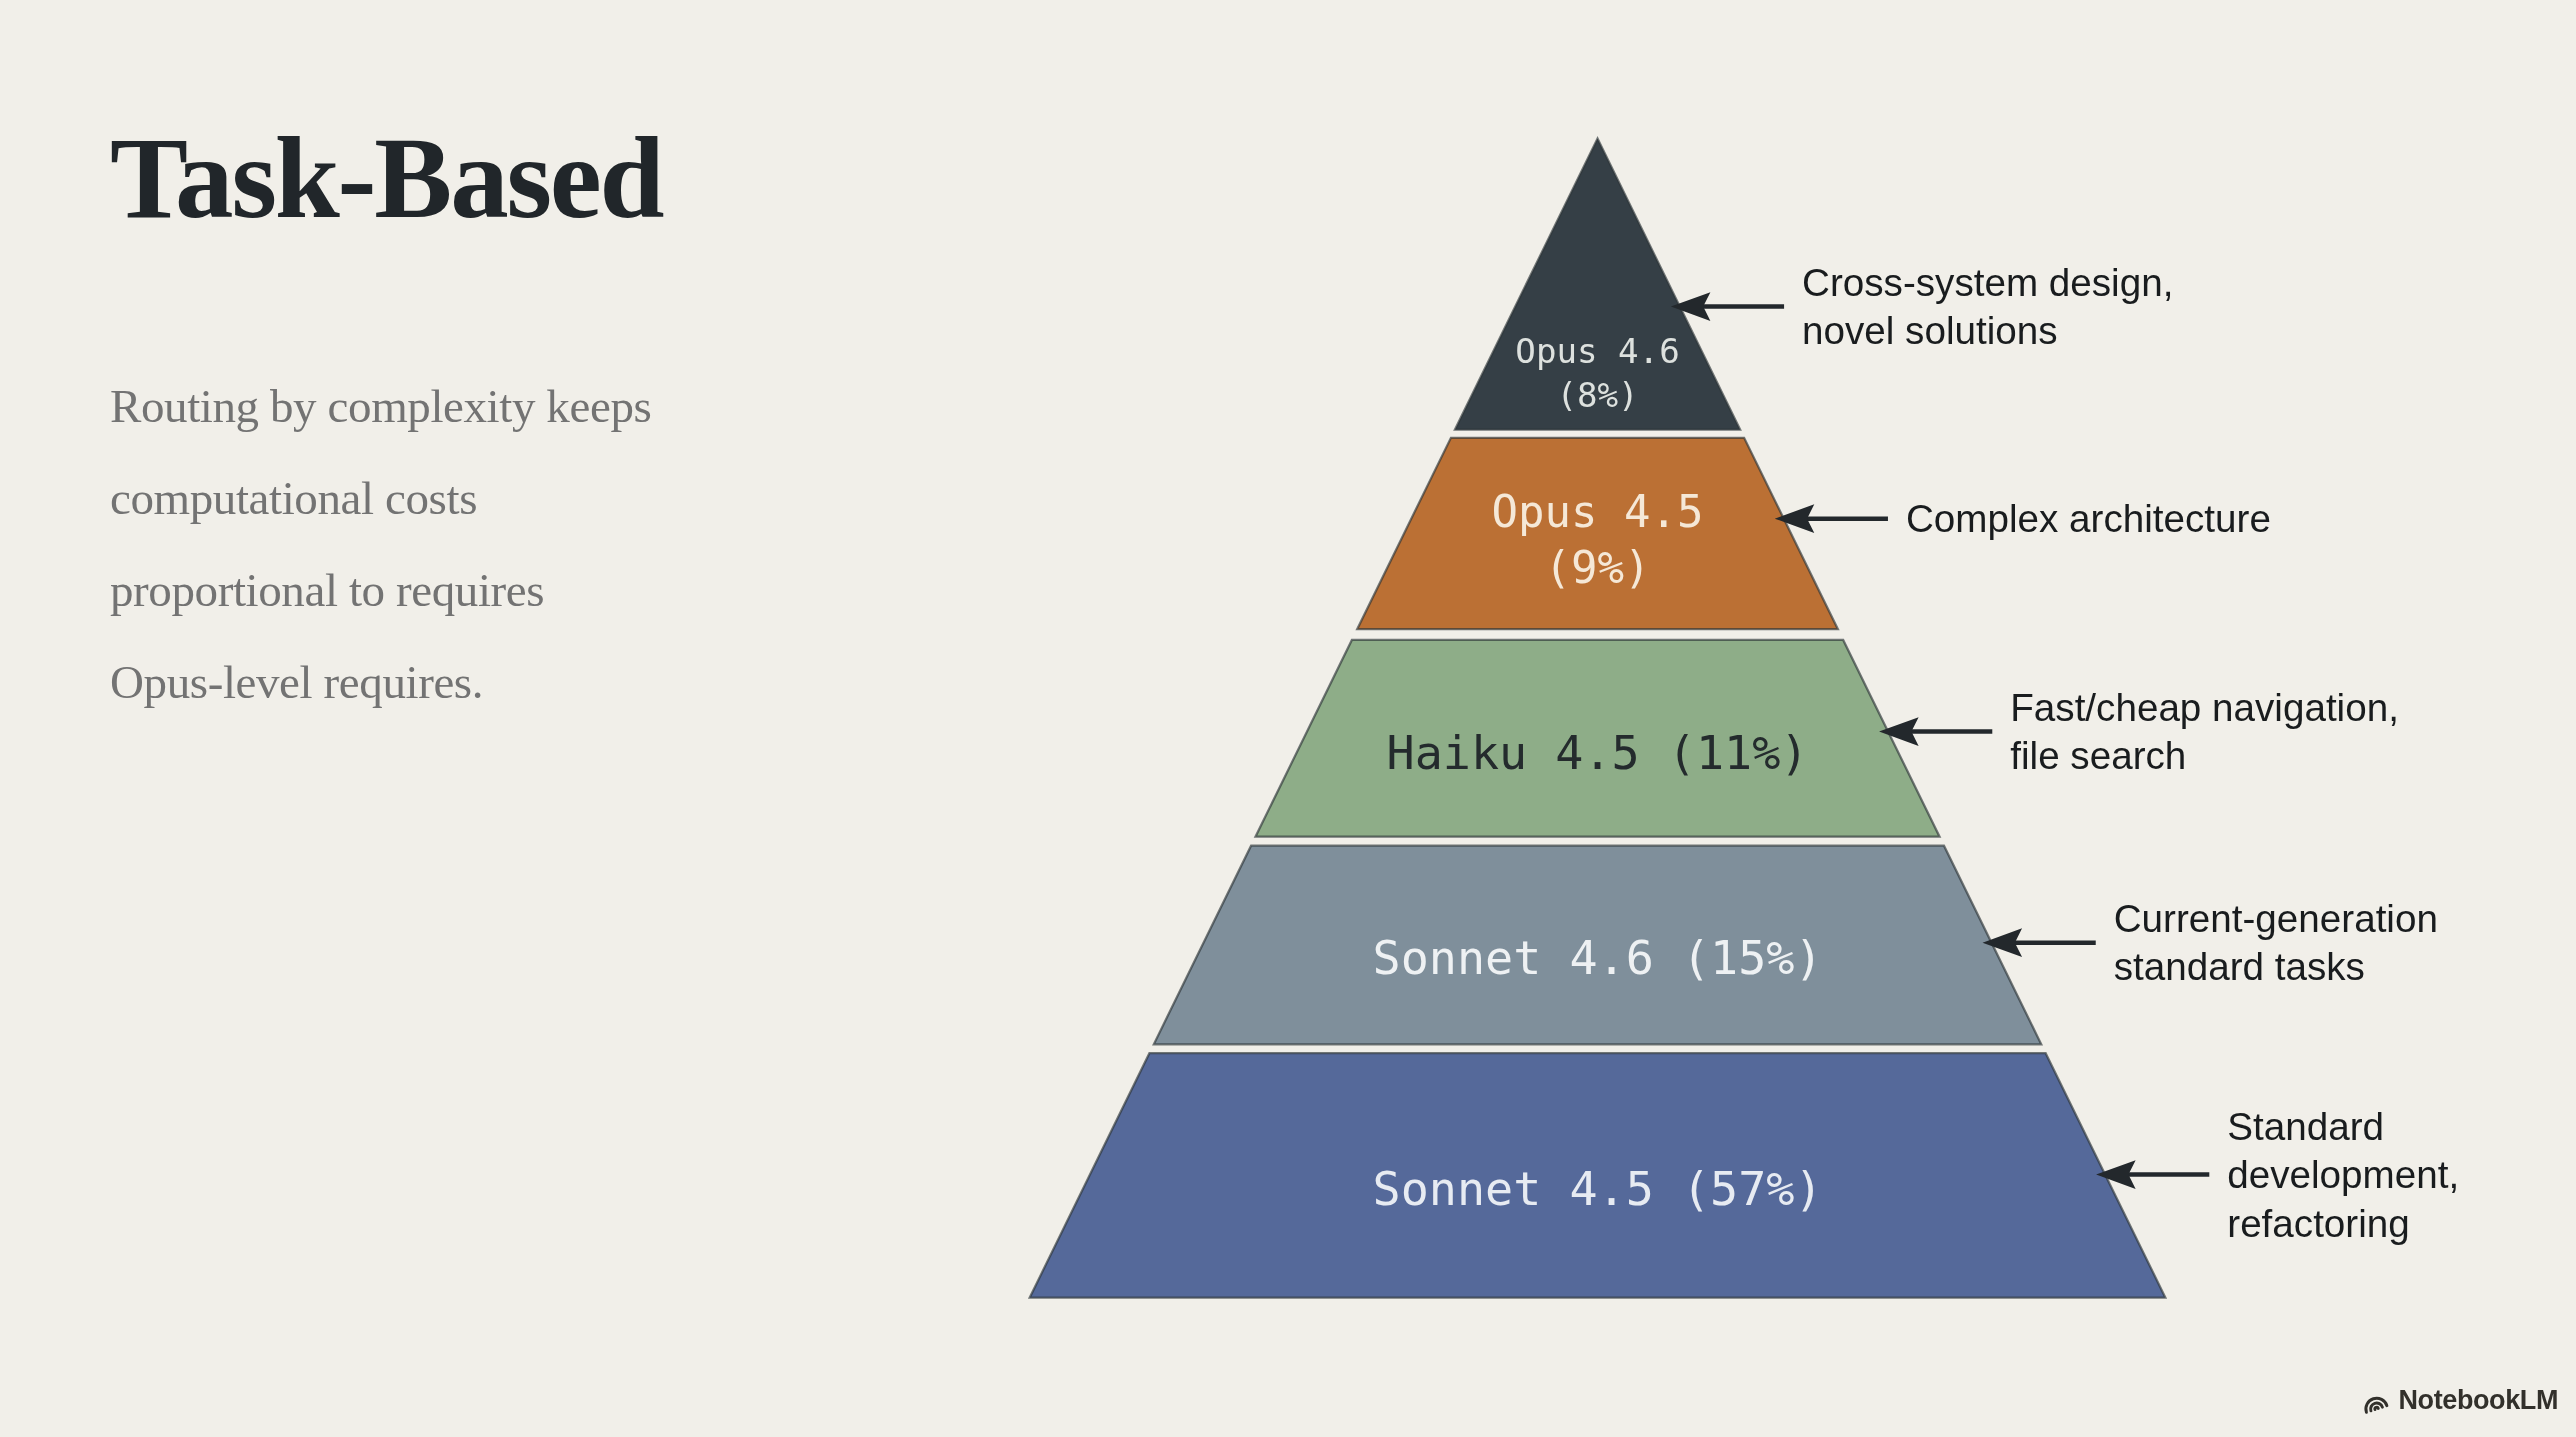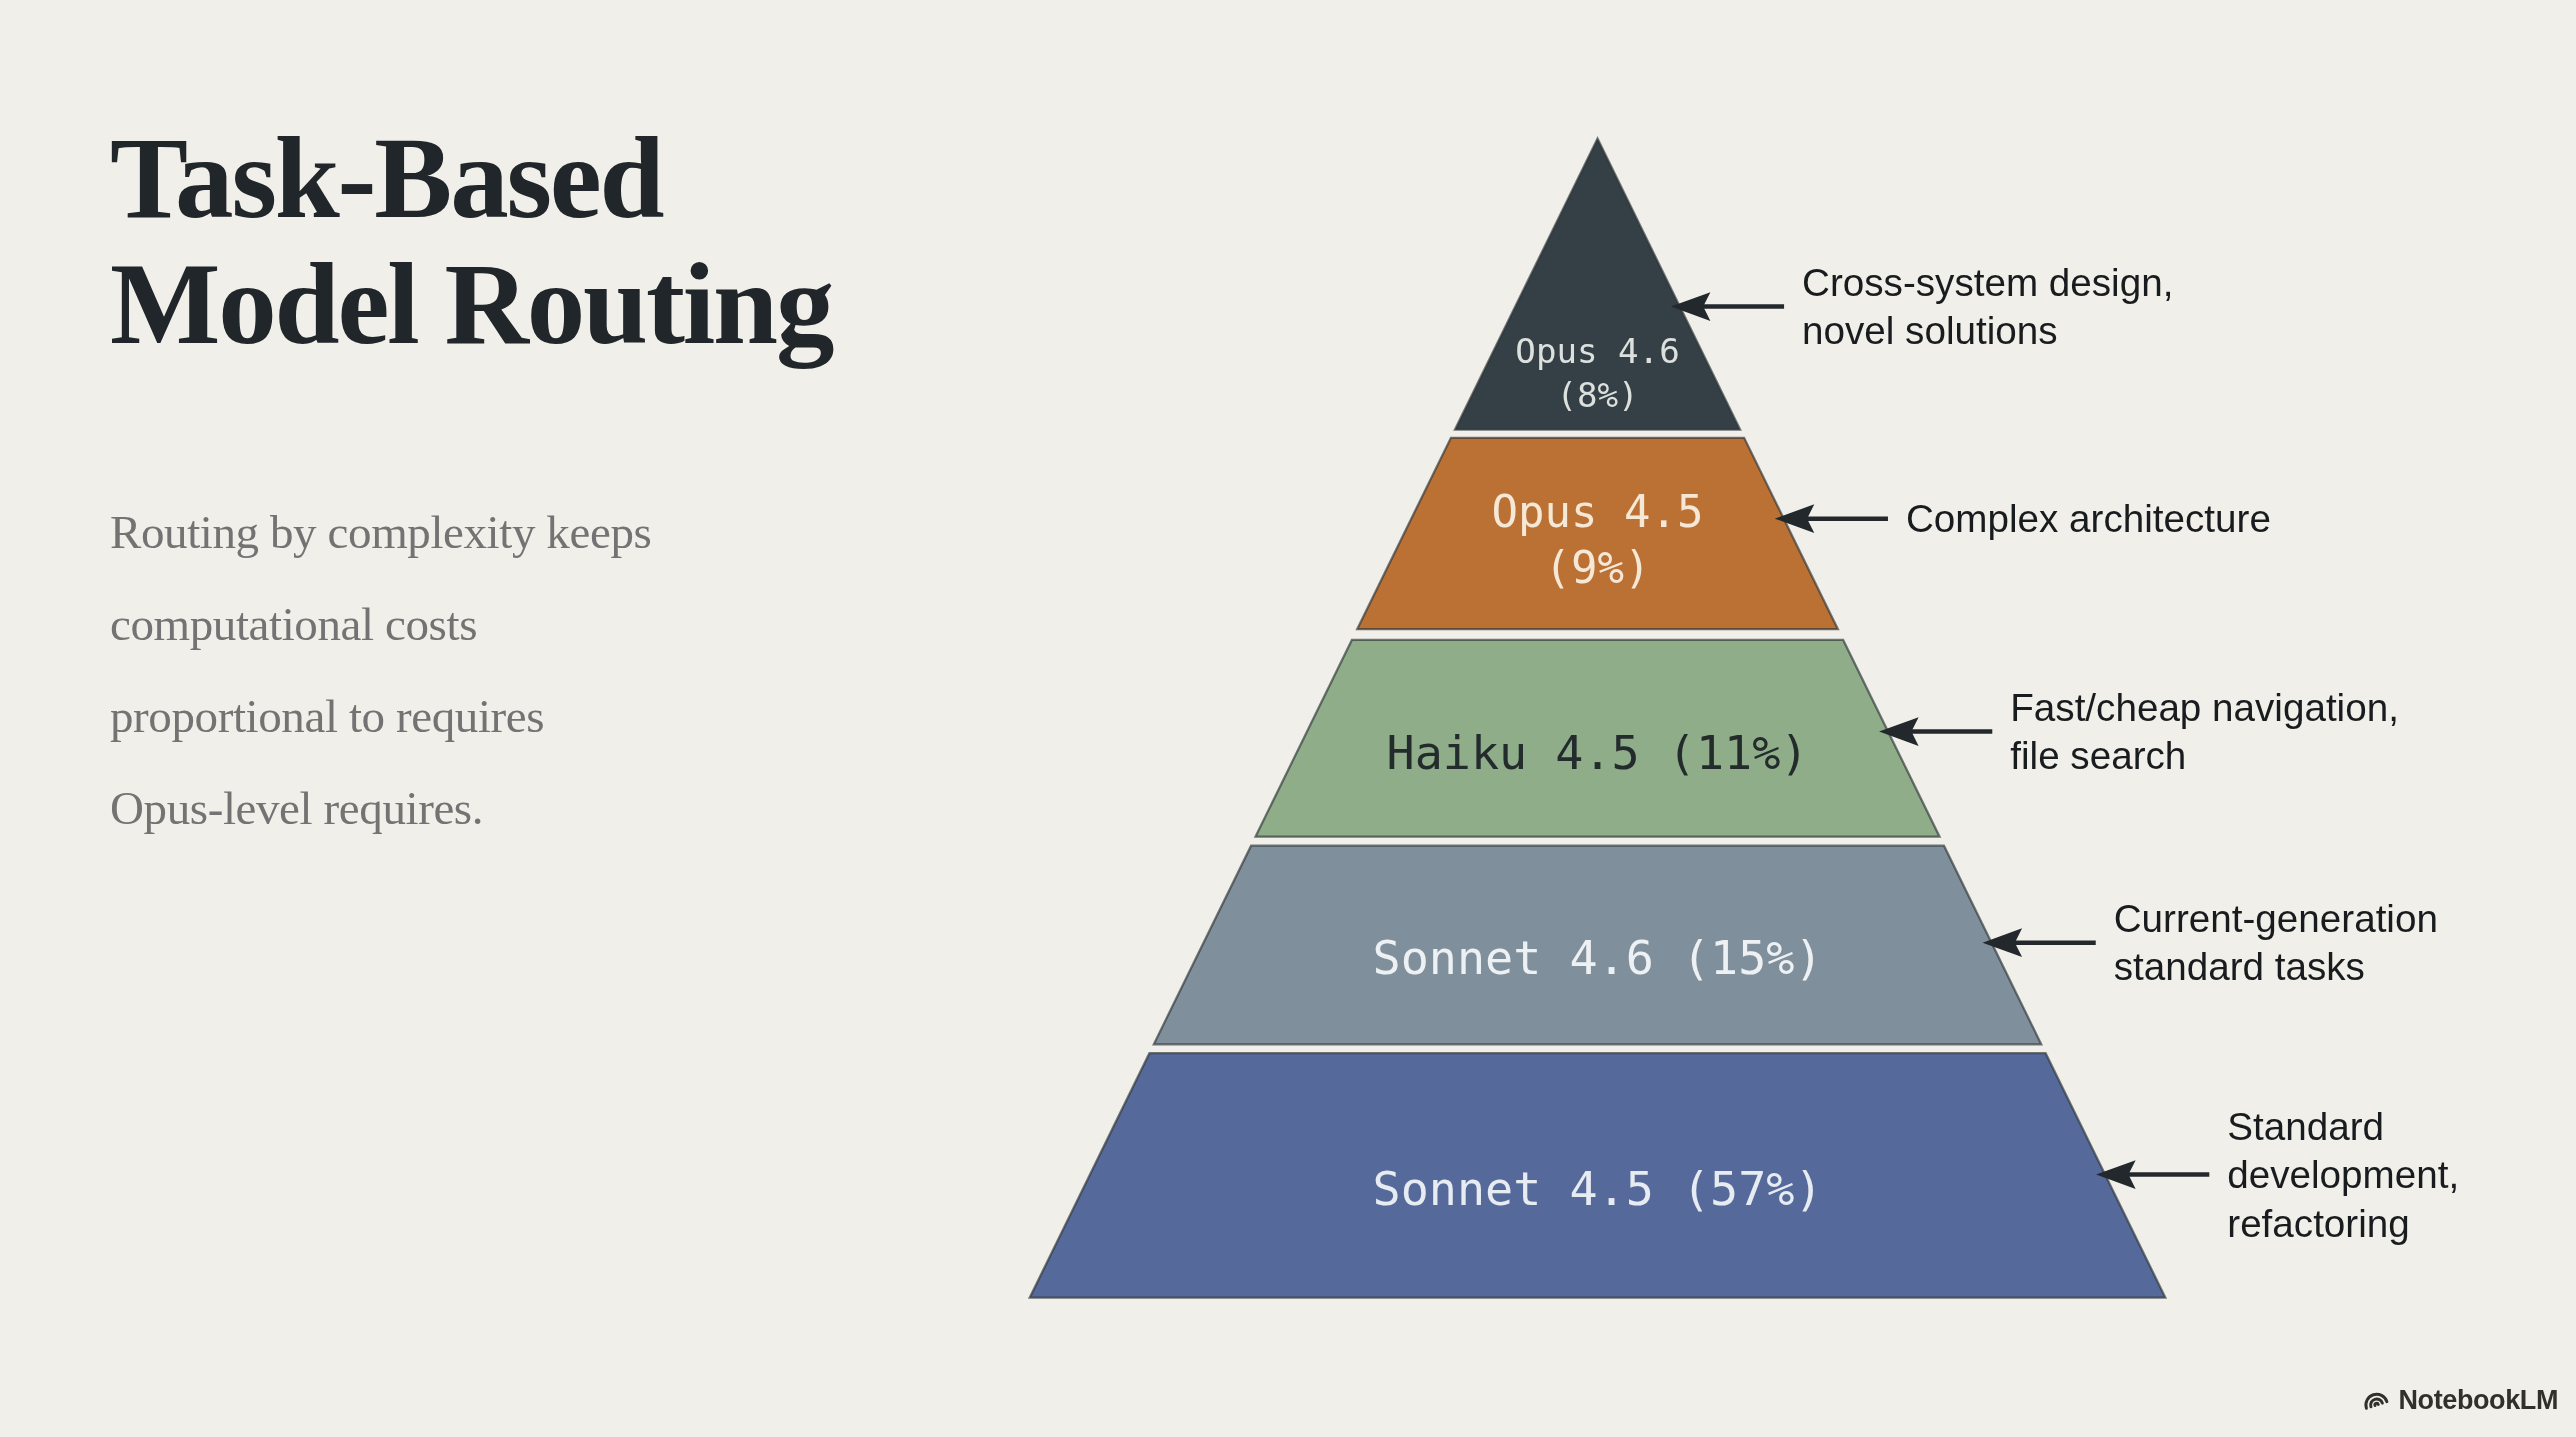--- a/index.html
+++ b/index.html
@@ -22,34 +22,33 @@
     letter-spacing:-0.4px;color:#737373;
   }
   #pyramid-svg{position:absolute;left:0;top:0;}
   .lvl-label{font-family:"DejaVu Sans Mono","Liberation Mono",monospace;}
   .ann-text{font-family:"Liberation Sans",sans-serif;font-size:43px;fill:#191c1e;}
   .ann-line{stroke:#23282c;stroke-width:5;}
   .ann-head{fill:#23282c;}
   .lvl-poly{stroke:#2c3438;stroke-opacity:0.65;stroke-width:2.5;}
   .brand{
     position:absolute;right:18px;bottom:21.6px;
-    display:flex;align-items:flex-start;gap:8px;
+    display:flex;align-items:flex-end;gap:8px;
     color:#32302b;font-size:27px;font-weight:bold;letter-spacing:-0.4px;
   }
   .brand svg{display:block;}
 </style>
 </head>
 <body>
 
 <div class="canvas">
 
   <div class="left-col">
     <h1 class="page-title">
         <div>Task-Based</div>
-        <div>Model Routing</div>
       </h1>
     <div class="description">
         <div>Routing by complexity keeps</div>
         <div>computational costs</div>
         <div>proportional to requires</div>
         <div>Opus-level requires.</div>
       </div>
   </div>
 
   <svg id="pyramid-svg" width="2576" height="1438" viewBox="0 0 2867 1600">

